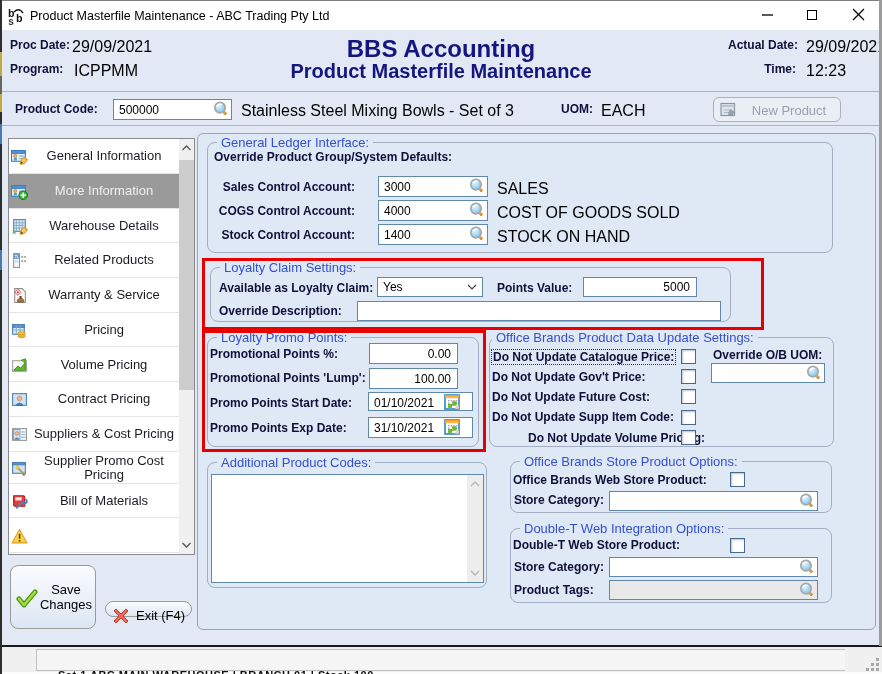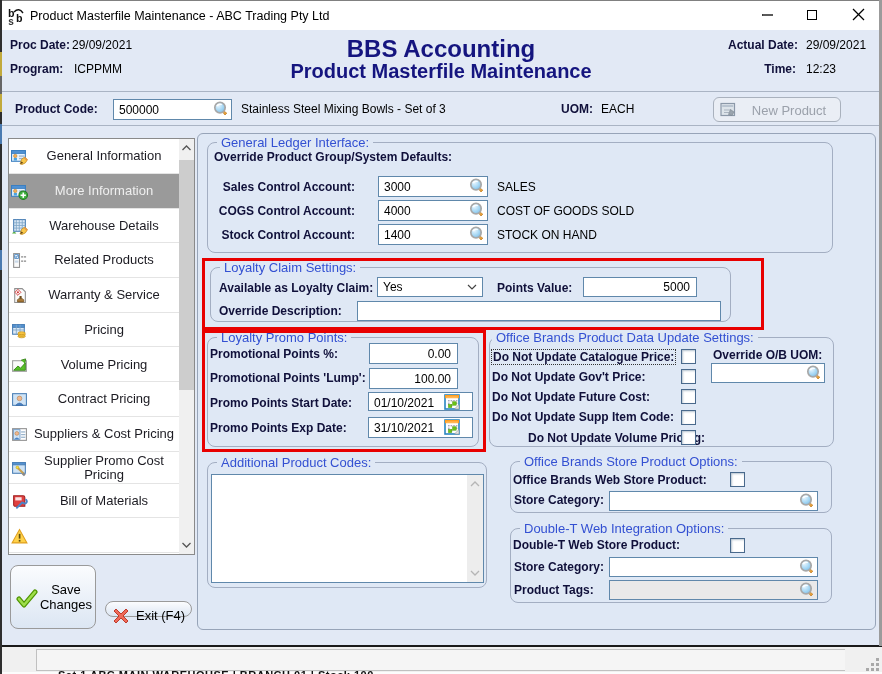--- a/index.html
+++ b/index.html
@@ -1,20 +1,20 @@
 <!DOCTYPE html>
 <html><head>
 <meta charset="utf-8">
 <style>
 html,body{margin:0;padding:0;}
 body{width:882px;height:674px;overflow:hidden;position:relative;background:#fff;
   font-family:"Liberation Sans", sans-serif;}
 .abs{position:absolute;}
 .lbl{font-size:12px;font-weight:bold;color:#10103a;white-space:nowrap;}
-.val{font-size:12px;color:#000;white-space:nowrap;}
+.val{font-size:16px;color:#000;white-space:nowrap;}
 .tbox{position:absolute;background:#fff;border:1px solid #6088ab;box-sizing:border-box;}
 .fs{position:absolute;border:1px solid #a3aec2;border-radius:8px;box-sizing:border-box;}
 .fs>span.lg{position:absolute;top:-8px;left:9px;background:#dfe8f5;padding:0 4px;
   font-size:13px;color:#3350d2;white-space:nowrap;}
 .redbox{position:absolute;border:3px solid #e80000;box-sizing:border-box;z-index:5;}
 .cb{position:absolute;width:15px;height:15px;background:#fff;border:1px solid #49698c;box-sizing:border-box;box-shadow:inset 1px 1px 2px rgba(110,135,160,.5);}
 .mag{position:absolute;width:18px;height:18px;}
 .row-sep{position:absolute;left:1px;right:17px;height:1px;background:#e4e4e4;}
 </style>
 </head>

